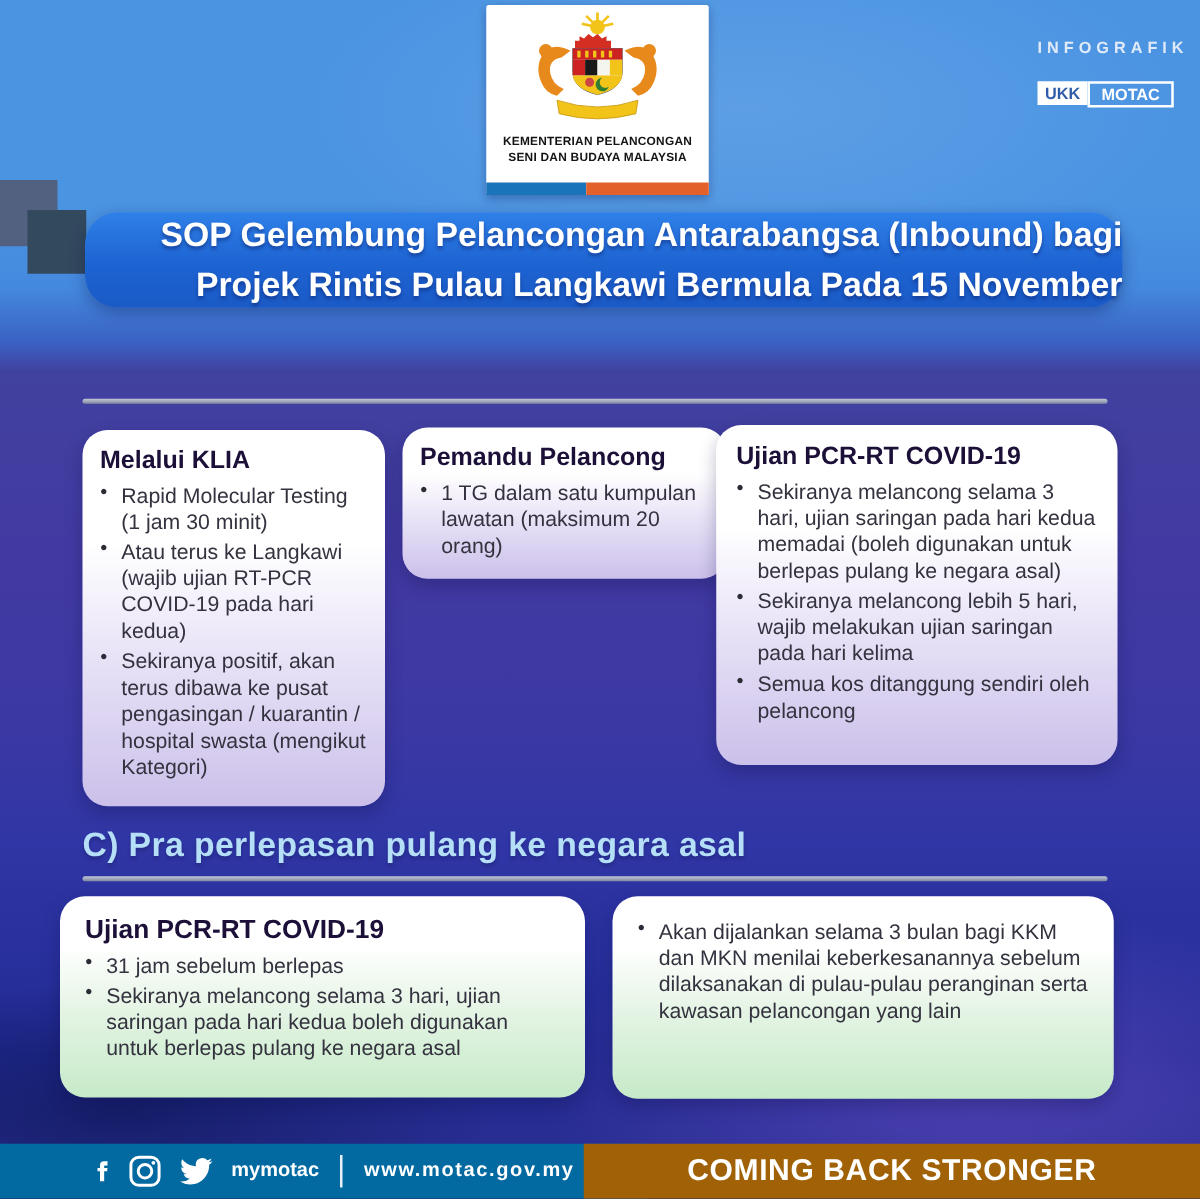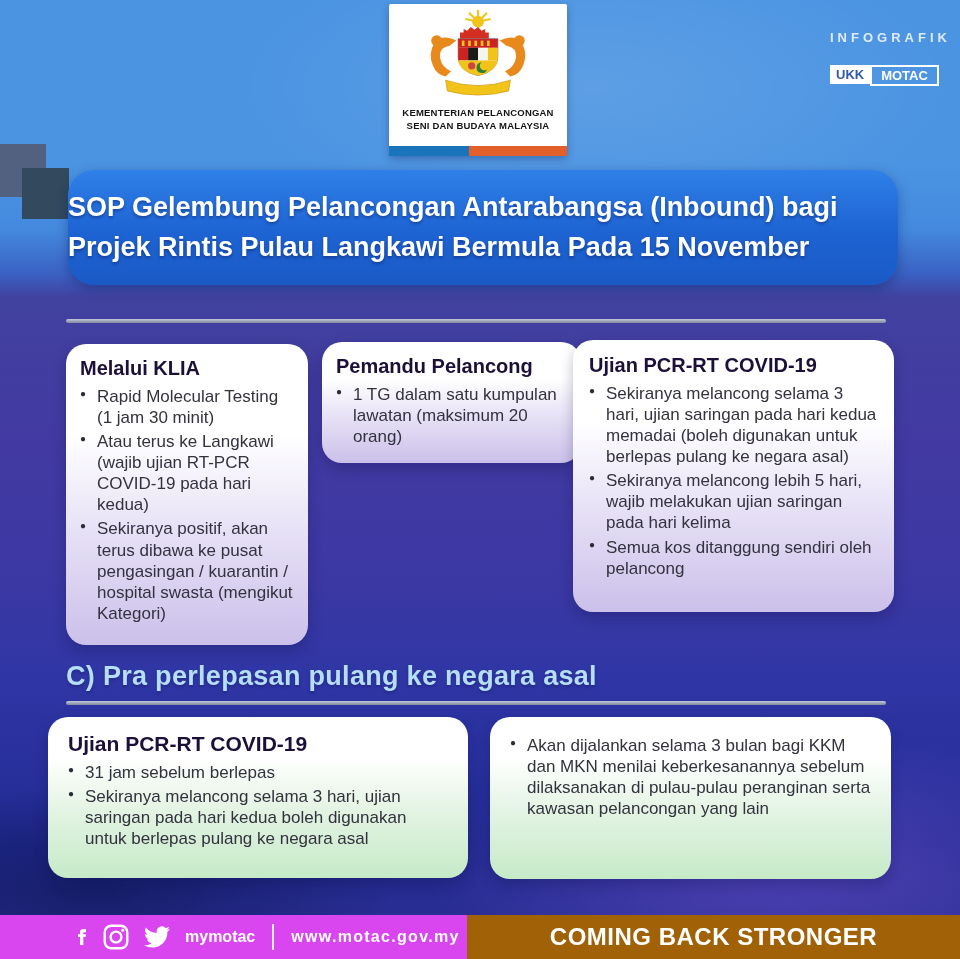--- a/index.html
+++ b/index.html
@@ -30,24 +30,24 @@
 
   .infografik{position:absolute;left:830px;top:30px;width:120px;color:#e9eff9;}
   .info-label{font-size:13px;letter-spacing:4px;font-weight:bold;opacity:.95;}
   .badges{display:flex;margin-top:20px;align-items:flex-start;}
   .badge-ukk{background:#fff;color:#305ba6;font-weight:bold;font-size:13px;
     padding:2px 6px;display:flex;align-items:center;}
   .badge-motac{border:2px solid #fff;color:#fff;font-weight:bold;font-size:13px;
     padding:1px 9px;display:flex;align-items:center;}
 
   
-  .banner{position:absolute;left:68px;top:170px;width:830px;height:115px;border-radius:26px;
+  .banner{position:absolute;left:68px;top:170px;width:830px;height:76px;border-radius:26px;
     background:linear-gradient(180deg,#2f80e8 0%,#1d63d2 55%,#1a5ac6 100%);
     box-shadow:0 4px 12px rgba(10,20,80,.35);
-    color:#fff;font-weight:bold;font-size:27px;text-align:left;
+    color:#fff;font-weight:bold;font-size:27px;text-align:right;
     display:flex;flex-direction:column;justify-content:center;gap:9px;
     text-shadow:0 2px 3px rgba(10,25,90,.45);}
 
   
   .section-heading{position:absolute;color:#b5def7;font-weight:bold;font-size:27px;
     text-shadow:0 2px 3px rgba(20,20,80,.35);letter-spacing:.3px;}
   .hb{left:66px;top:281px;}
   .hc{left:66px;top:661px;}
   .rule{position:absolute;height:4px;width:820px;left:66px;border-radius:2px;
     background:linear-gradient(180deg,#c3c8d6,#8089a2);}
@@ -64,21 +64,21 @@
   .card li::before{content:"\25CF";position:absolute;left:0;top:2px;font-size:10px;color:#2b2b36;}
 
   .b1{left:66px;top:344px;width:242px;height:301px;}
   .b2{left:322px;top:342px;width:259px;height:121px;}
   .b3{left:573px;top:340px;width:321px;height:272px;padding:14px 16px;}
   .c1{left:48px;top:717px;width:420px;height:161px;padding:15px 20px;}
   .c2{left:490px;top:717px;width:401px;height:162px;padding:15px 20px;}
   .c1 h3,.c2 h3{font-size:21px;}
 
   
-  .footer-blue{position:absolute;left:0;top:915px;width:518px;height:44px;background:#d946ef;
+  .footer-blue{position:absolute;left:0;top:915px;width:518px;height:44px;background:#0369a1;
     display:flex;align-items:center;gap:13px;padding-left:74px;box-sizing:border-box;color:#fff;}
   .footer-orange{position:absolute;left:467px;top:915px;width:493px;height:44px;background:#a16207;
     display:flex;align-items:center;justify-content:center;}
   .slogan{color:#fff;font-weight:bold;font-size:24px;letter-spacing:.5px;}
   .sicon{display:flex;align-items:center;}
   .sicon svg{display:block;}
   .handle{font-weight:bold;font-size:16px;}
   .fdivider{width:2px;height:26px;background:rgba(255,255,255,.9);margin:0 4px;}
   .website{font-weight:bold;font-size:16px;letter-spacing:1.3px;}
 </style>

